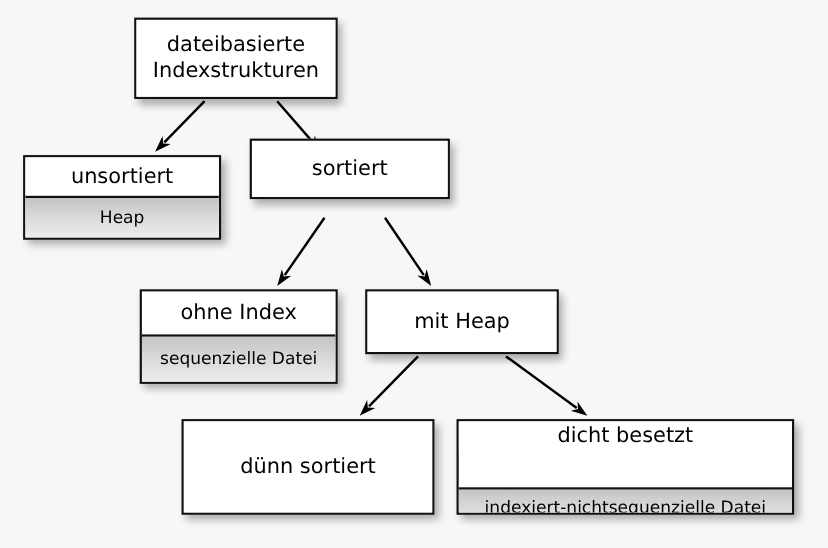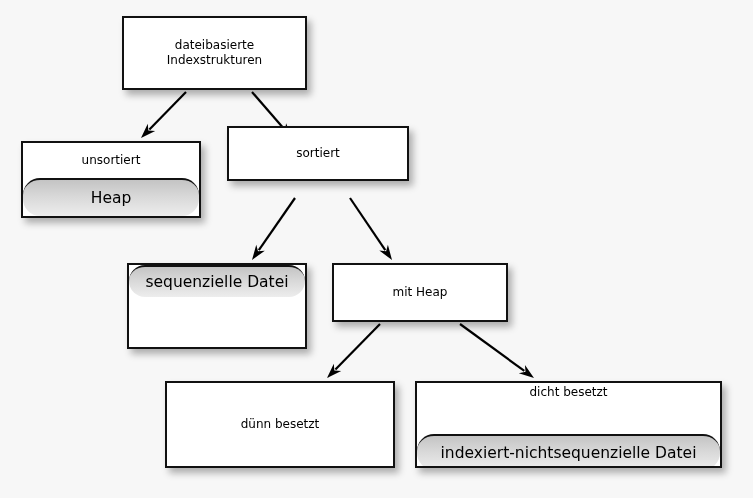--- a/index.html
+++ b/index.html
@@ -39,39 +39,38 @@
     overflow: hidden;
   }
   .cell-title {
     flex: 1 1 auto;
     background: #ffffff;
     display: flex;
     align-items: center;
     justify-content: center;
     text-align: center;
     color: #000000;
-    font-size: 12px;
+    font-size: 19px;
     line-height: 1.25;
     padding: 2px 1px;
     box-sizing: border-box;
     white-space: pre-line;
   }
   .cell-sub {
     flex: 0 0 auto;
     border-top: 2px solid #111111;
     background: linear-gradient(to bottom, #c4c4c4 0%, #d8d8d8 45%, #ededed 100%);
     display: flex;
     align-items: center;
     justify-content: center;
     text-align: center;
     color: #000000;
     font-size: 15.5px;
     line-height: 1.2;
     box-sizing: border-box;
-    border-radius: 17px;
   }
 </style>
 </head>
 <body>
 
 <div id="canvas">
 
   <svg id="edge-layer" viewBox="0 0 753 498" width="753" height="498" xmlns="http://www.w3.org/2000/svg">
       <g>
         <line x1="186" y1="92" x2="149.3915298655648" y2="129.42199169297822" stroke="#000000" stroke-width="2.2"></line>
@@ -105,27 +104,28 @@
 Indexstrukturen</div>
       </div>
       <div class="node" style="left: 21px; top: 141px; width: 180px; height: 77px;">
         <div class="cell-title">unsortiert</div>
         <div class="cell-sub" style="height: 38px;">Heap</div>
       </div>
       <div class="node" style="left: 227px; top: 126px; width: 182px; height: 55px;">
         <div class="cell-title">sortiert</div>
       </div>
       <div class="node" style="left: 127px; top: 263px; width: 180px; height: 86px;">
-        <div class="cell-sub" style="height: 32px;">sequenzielle Datei</div>
+        <div class="cell-title">ohne Index</div>
+        <div class="cell-sub" style="height: 43px;">sequenzielle Datei</div>
       </div>
       <div class="node" style="left: 332px; top: 263px; width: 176px; height: 59px;">
         <div class="cell-title">mit Heap</div>
       </div>
       <div class="node" style="left: 165px; top: 381px; width: 230px; height: 87px;">
-        <div class="cell-title">dünn besetzt</div>
+        <div class="cell-title">dünn sortiert</div>
       </div>
       <div class="node" style="left: 415px; top: 381px; width: 307px; height: 87px; gap: 32px;">
         <div class="cell-title">dicht besetzt</div>
         <div class="cell-sub" style="height: 36px;">indexiert-nichtsequenzielle Datei</div>
       </div>
     </div>
 
 </div>
 
 </body></html>

